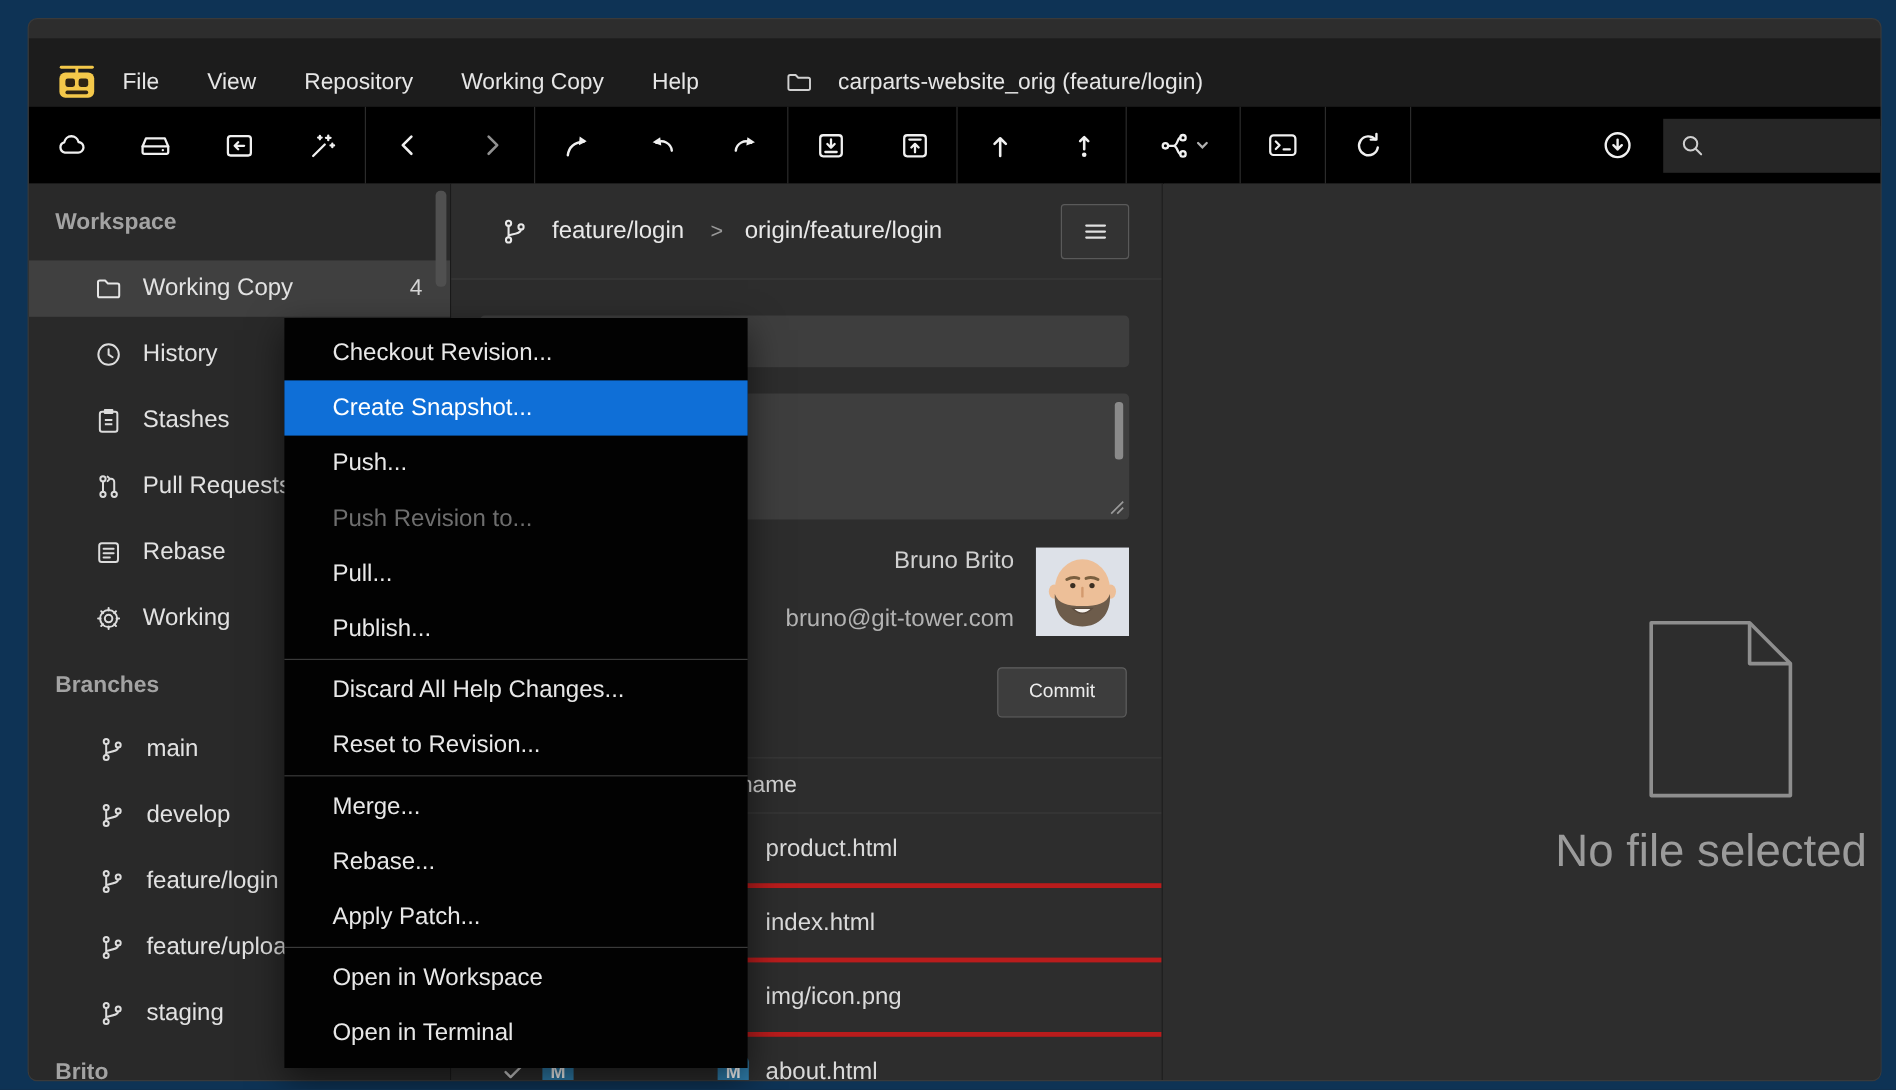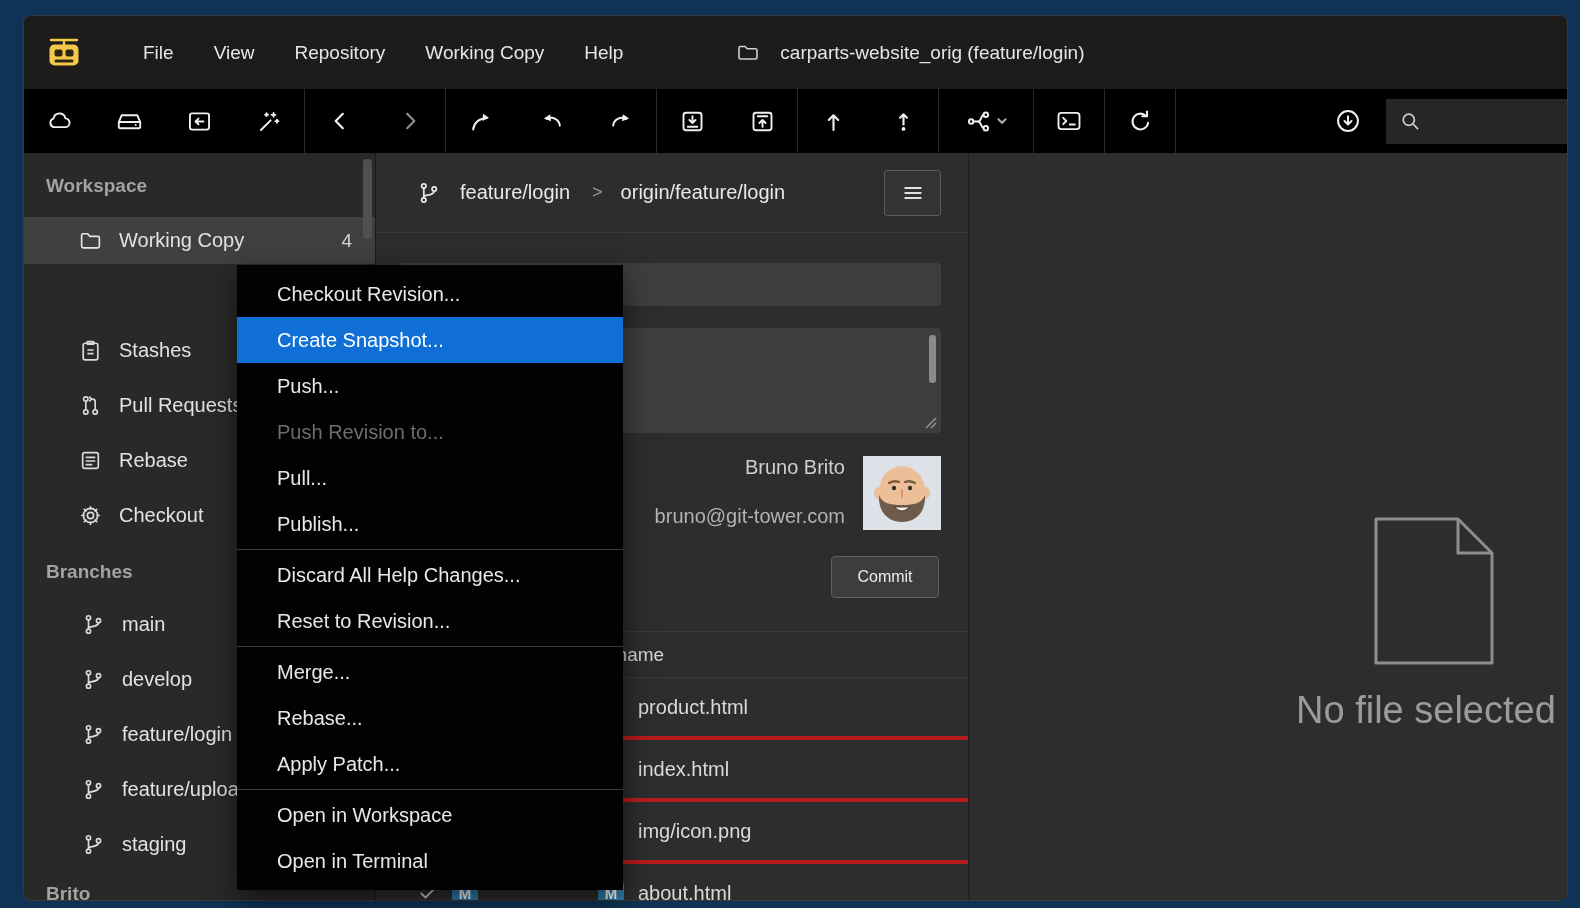--- a/index.html
+++ b/index.html
@@ -1,22 +1,22 @@
 <!DOCTYPE html>
 <html><head>
 <meta charset="utf-8">
 <style>
   html,body{margin:0;padding:0;background:#0e3355;}
   .page{position:relative;width:1580px;height:908px;overflow:hidden;background:#0e3355;
         font-family:"Liberation Sans",sans-serif;-webkit-user-select:none;}
   .window{position:absolute;left:23px;top:15px;width:1545px;height:886px;background:#2d2d2d;
           border-radius:8px;overflow:hidden;border:1px solid #3a3a3a;box-sizing:border-box;}
   
-  .menubar{position:absolute;left:0;top:0;width:1545px;height:73px;background:#1c1c1c;
-           display:flex;align-items:center;gap:41px;}
+  .menubar{position:absolute;left:0;top:16px;width:1545px;height:73px;background:#1c1c1c;
+           display:flex;align-items:center;}
   .appicon{margin-left:22px;width:36px;height:36px;flex:0 0 auto;}
   .menus{display:flex;gap:40px;margin-left:20px;}
   .menu{font-size:19px;color:#e6e6e6;white-space:nowrap;}
   .repo-title-wrap{display:flex;align-items:center;gap:18px;margin-left:70px;}
   .repo-title{font-size:19px;color:#e6e6e6;white-space:nowrap;}
   
   .toolbar{position:absolute;left:0;top:73px;width:1545px;height:64px;background:#000;
            display:flex;align-items:center;}
   .tb{width:70px;height:64px;display:flex;align-items:center;justify-content:center;
       background:transparent;border:none;padding:0;flex:0 0 auto;}
@@ -249,20 +249,29 @@
 
       <div class="srow sel" style="top:64px">
         <span class="sicon">
           <svg width="25" height="25" viewBox="0 0 24 24" fill="none" stroke="#e6e6e6" stroke-width="1.6" stroke-linejoin="round">
               <path d="M3.5 7A1.5 1.5 0 0 1 5 5.5h4.2L11.5 8H19a1.5 1.5 0 0 1 1.5 1.5v8A1.5 1.5 0 0 1 19 19H5a1.5 1.5 0 0 1-1.5-1.5z"></path>
             </svg>
         </span>
         <span class="slabel">Working Copy</span>
         <span class="sbadge">4</span>
       </div>
+      <div class="srow" style="top:119px">
+        <span class="sicon">
+          <svg width="25" height="25" viewBox="0 0 24 24" fill="none" stroke="#dcdcdc" stroke-width="1.6" stroke-linecap="round">
+              <circle cx="12" cy="12" r="8.2"></circle>
+              <path d="M12 7.8V12l3.2 2.1"></path>
+            </svg>
+        </span>
+        <span class="slabel">History</span>
+      </div>
       <div class="srow" style="top:174px">
         <span class="sicon">
           <svg width="25" height="25" viewBox="0 0 24 24" fill="none" stroke="#dcdcdc" stroke-width="1.6" stroke-linejoin="round">
               <rect x="5" y="5" width="14" height="16" rx="1.8"></rect>
               <path d="M9 3.5h6V6H9z"></path>
               <path d="M9 11.5h6M9 15h6"></path>
             </svg>
         </span>
         <span class="slabel">Stashes</span>
       </div>
@@ -287,21 +296,21 @@
         <span class="slabel">Rebase</span>
       </div>
       <div class="srow" style="top:339px">
         <span class="sicon">
           <svg width="25" height="25" viewBox="0 0 24 24" fill="none" stroke="#dcdcdc" stroke-width="1.6" stroke-linecap="round">
               <circle cx="12" cy="12" r="3"></circle>
               <circle cx="12" cy="12" r="6.8"></circle>
               <path d="M12 3.6v2M12 18.4v2M3.6 12h2M18.4 12h2M6.1 6.1l1.5 1.5M16.4 16.4l1.5 1.5M17.9 6.1l-1.5 1.5M7.6 16.4l-1.5 1.5"></path>
             </svg>
         </span>
-        <span class="slabel">Checkout</span>
+        <span class="slabel">Working</span>
       </div>
 
       <div class="sb-header" style="top:408px">Branches</div>
 
       <div class="srow branch" style="top:448px">
         <span class="sicon">
           <svg width="25" height="25" viewBox="0 0 24 24" fill="none" stroke="#dcdcdc" stroke-width="1.6" stroke-linecap="round">
               <circle cx="7.2" cy="5.6" r="2"></circle>
               <circle cx="7.2" cy="18.4" r="2"></circle>
               <circle cx="16.8" cy="8.4" r="2"></circle>

